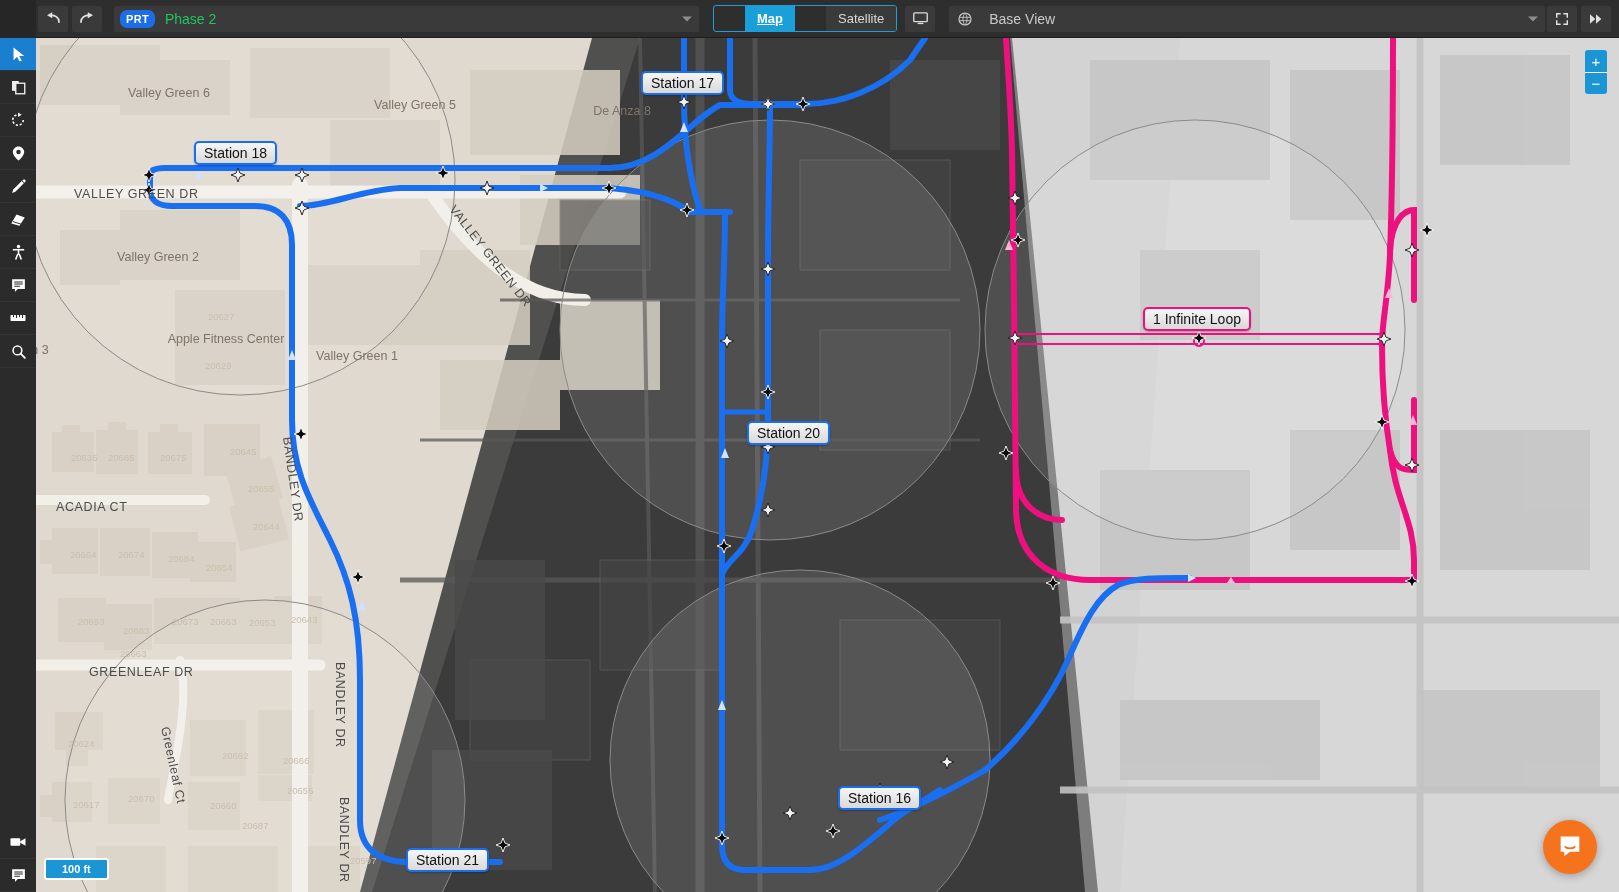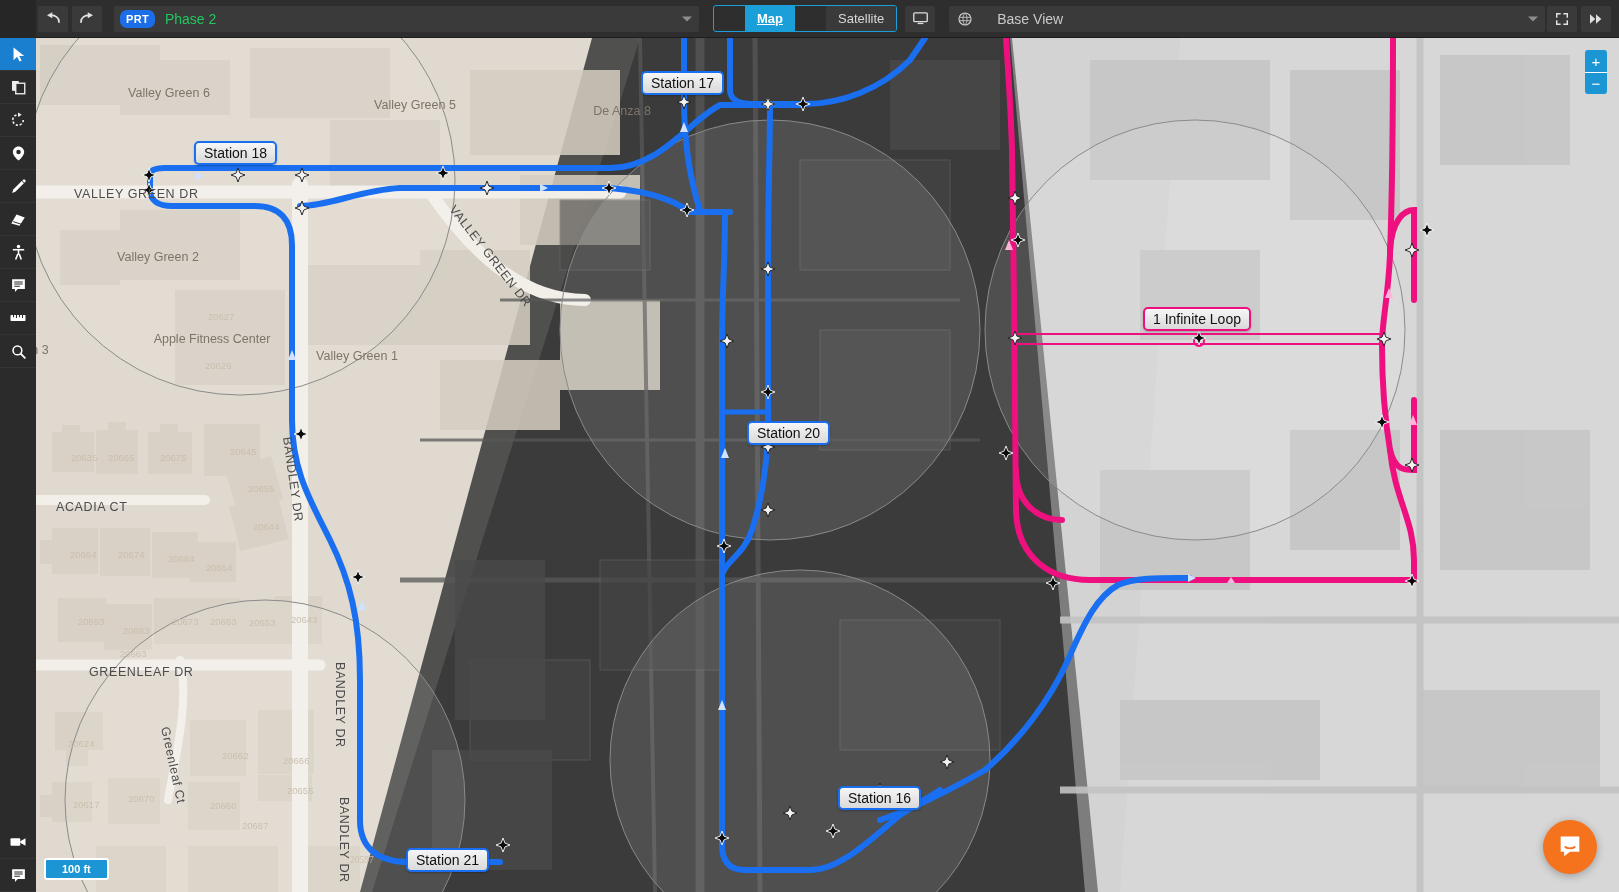--- a/index.html
+++ b/index.html
@@ -31,21 +31,21 @@
     border-radius:3px; overflow:hidden; }
   .ms-btn { padding:0 12px; display:flex; align-items:center; font-size:13px;
     color:#d8d8d8; background:#3a3a3a; cursor:pointer;margin-left:31px; }
   .ms-btn.active { background:#1b9fd8; color:#fff; text-decoration:underline; font-weight:bold; }
 
   .mon-btn { margin-left:8px; width:30px; height:26px; background:#3a3a3a; border-radius:2px;
     display:flex; align-items:center; justify-content:center; cursor:pointer; }
 
   .baseview { margin-left:14px; height:26px; flex:1 1 auto; background:#3a3a3a; border-radius:2px;
     display:flex; align-items:center; padding:0 8px; position:relative; }
-  .bv-label { color:#c9c9c9; font-size:14px; margin-left:24px; }
+  .bv-label { color:#c9c9c9; font-size:14px; margin-left:16px; }
 
   .tb-right { display:flex; align-items:center; margin-right:6px; }
 
   
   .lefttool { position:absolute; left:0; top:38px; width:36px; height:854px;
     background:#2b2b2b; z-index:55; display:flex; flex-direction:column; }
   .tool { width:36px; height:33px; display:flex; align-items:center; justify-content:center;
     color:#e8e8e8; cursor:pointer; border-bottom:1px solid #343434; }
   .tool.active { background:#1b7fd0; }
   .tool-spacer { flex:1 1 auto; }
@@ -337,21 +337,21 @@
         <use href="#nodeCross" x="1199" y="338"></use>
       </g>
     </svg>
 
     
     <div id="maplabels">
           <div class="maplbl" style="left: 109px; top: 86px; width: 120px;">Valley Green 6</div>
           <div class="maplbl" style="left: 355px; top: 98px; width: 120px;">Valley Green 5</div>
           <div class="maplbl" style="left: 562px; top: 104px; width: 120px;">De Anza 8</div>
           <div class="maplbl" style="left: 98px; top: 250px; width: 120px;">Valley Green 2</div>
-          <div class="maplbl" style="left: 152px; top: 332px; width: 120px;">Apple Fitness Center</div>
+          <div class="maplbl" style="left: 166px; top: 332px; width: 120px;">Apple Fitness Center</div>
           <div class="maplbl" style="left: 297px; top: 349px; width: 120px;">Valley Green 1</div>
           <div class="maplbl" style="left: -20px; top: 343px; width: 120px;">n 3</div>
         </div>
     <div id="streetlabels">
           <div class="street" style="left: 74px; top: 187px; transform: rotate(0deg); transform-origin: left center; color: rgb(76, 76, 76);">VALLEY GREEN DR</div>
           <div class="street" style="left: 452px; top: 200px; transform: rotate(52deg); transform-origin: left center; color: rgb(76, 76, 76);">VALLEY GREEN DR</div>
           <div class="street" style="left: 287px; top: 430px; transform: rotate(82deg); transform-origin: left center; color: rgb(76, 76, 76);">BANDLEY DR</div>
           <div class="street" style="left: 340px; top: 655px; transform: rotate(90deg); transform-origin: left center; color: rgb(76, 76, 76);">BANDLEY DR</div>
           <div class="street" style="left: 344px; top: 790px; transform: rotate(90deg); transform-origin: left center; color: rgb(76, 76, 76);">BANDLEY DR</div>
           <div class="street" style="left: 56px; top: 500px; transform: rotate(0deg); transform-origin: left center; color: rgb(76, 76, 76);">ACADIA CT</div>
@@ -379,21 +379,21 @@
           <div class="bldgnum" style="left: 291px; top: 614px;">20643</div>
           <div class="bldgnum" style="left: 120px; top: 648px;">20663</div>
           <div class="bldgnum" style="left: 68px; top: 738px;">20624</div>
           <div class="bldgnum" style="left: 222px; top: 750px;">20662</div>
           <div class="bldgnum" style="left: 283px; top: 755px;">20666</div>
           <div class="bldgnum" style="left: 287px; top: 785px;">20655</div>
           <div class="bldgnum" style="left: 73px; top: 799px;">20617</div>
           <div class="bldgnum" style="left: 128px; top: 793px;">20670</div>
           <div class="bldgnum" style="left: 210px; top: 800px;">20660</div>
           <div class="bldgnum" style="left: 242px; top: 820px;">20687</div>
-          <div class="bldgnum" style="left: 350px; top: 855px; font-family: Liberation Serif, serif;">20597</div>
+          <div class="bldgnum" style="left: 350px; top: 855px;">20597</div>
         </div>
 
     
     <div id="stationlabels">
           <div class="stlabel" style="left: 641px; top: 71px;">Station 17</div>
           <div class="stlabel" style="left: 194px; top: 141px;">Station 18</div>
           <div class="stlabel pink" style="left: 1143px; top: 307px;">1 Infinite Loop</div>
           <div class="stlabel" style="left: 747px; top: 413px; margin-top: 8px;">Station 20</div>
           <div class="stlabel" style="left: 838px; top: 786px;">Station 16</div>
           <div class="stlabel" style="left: 406px; top: 848px;">Station 21</div>

